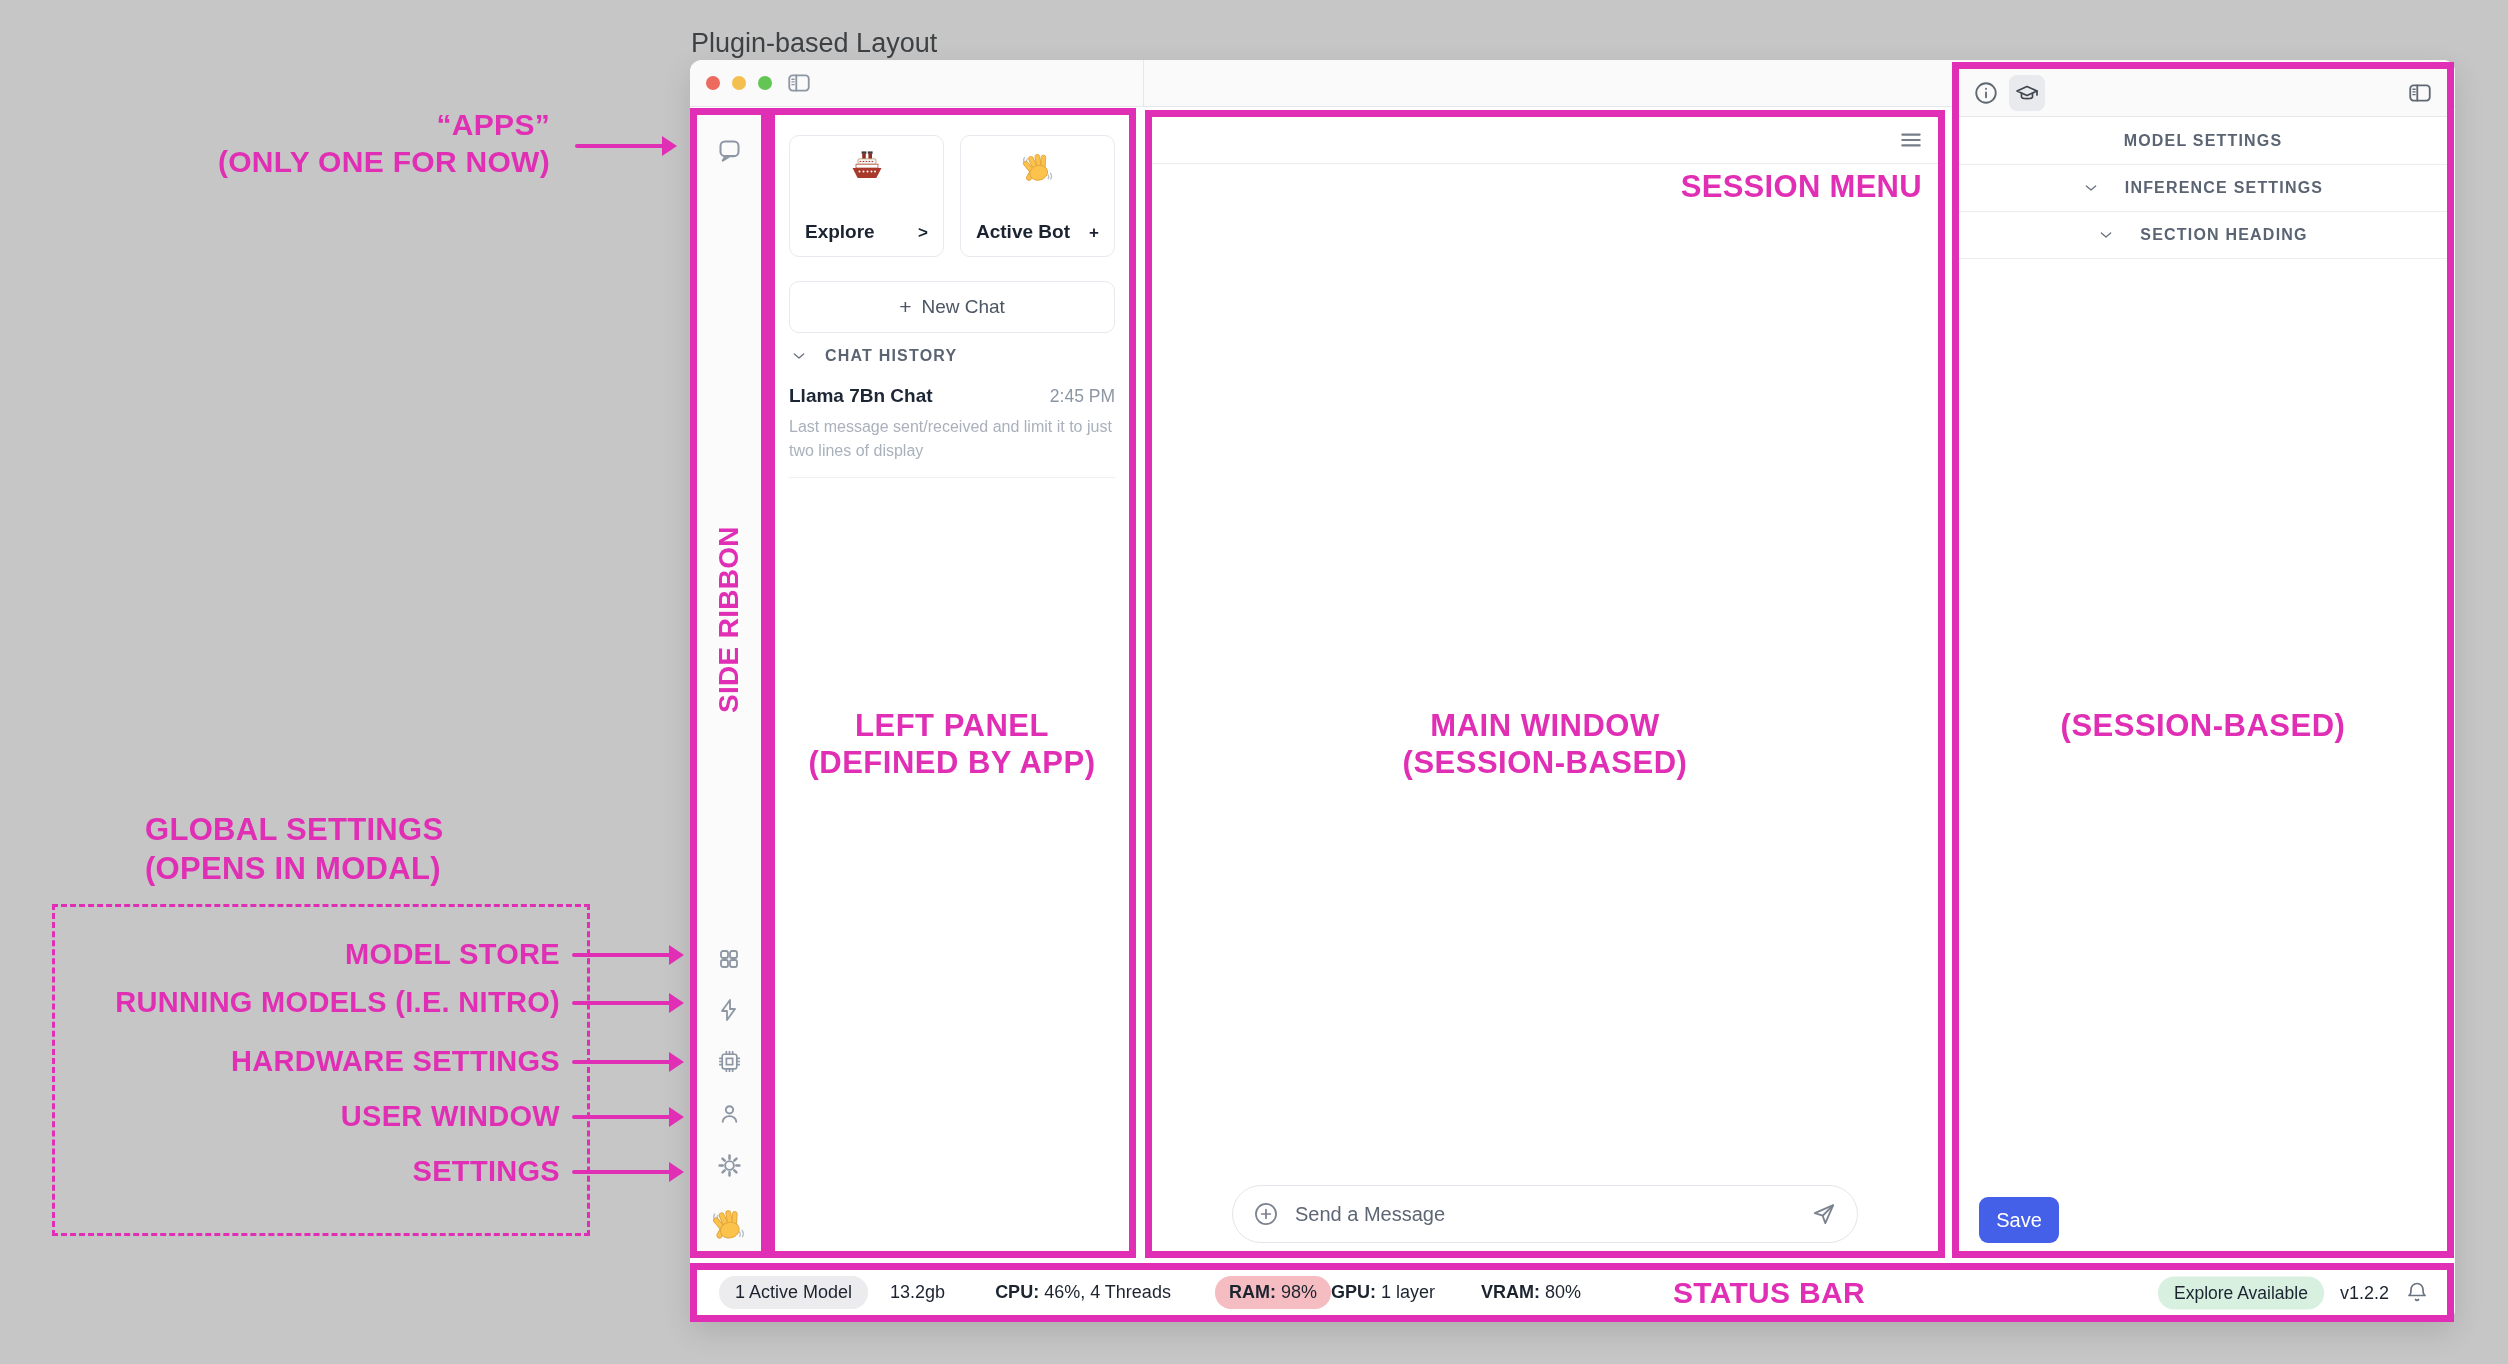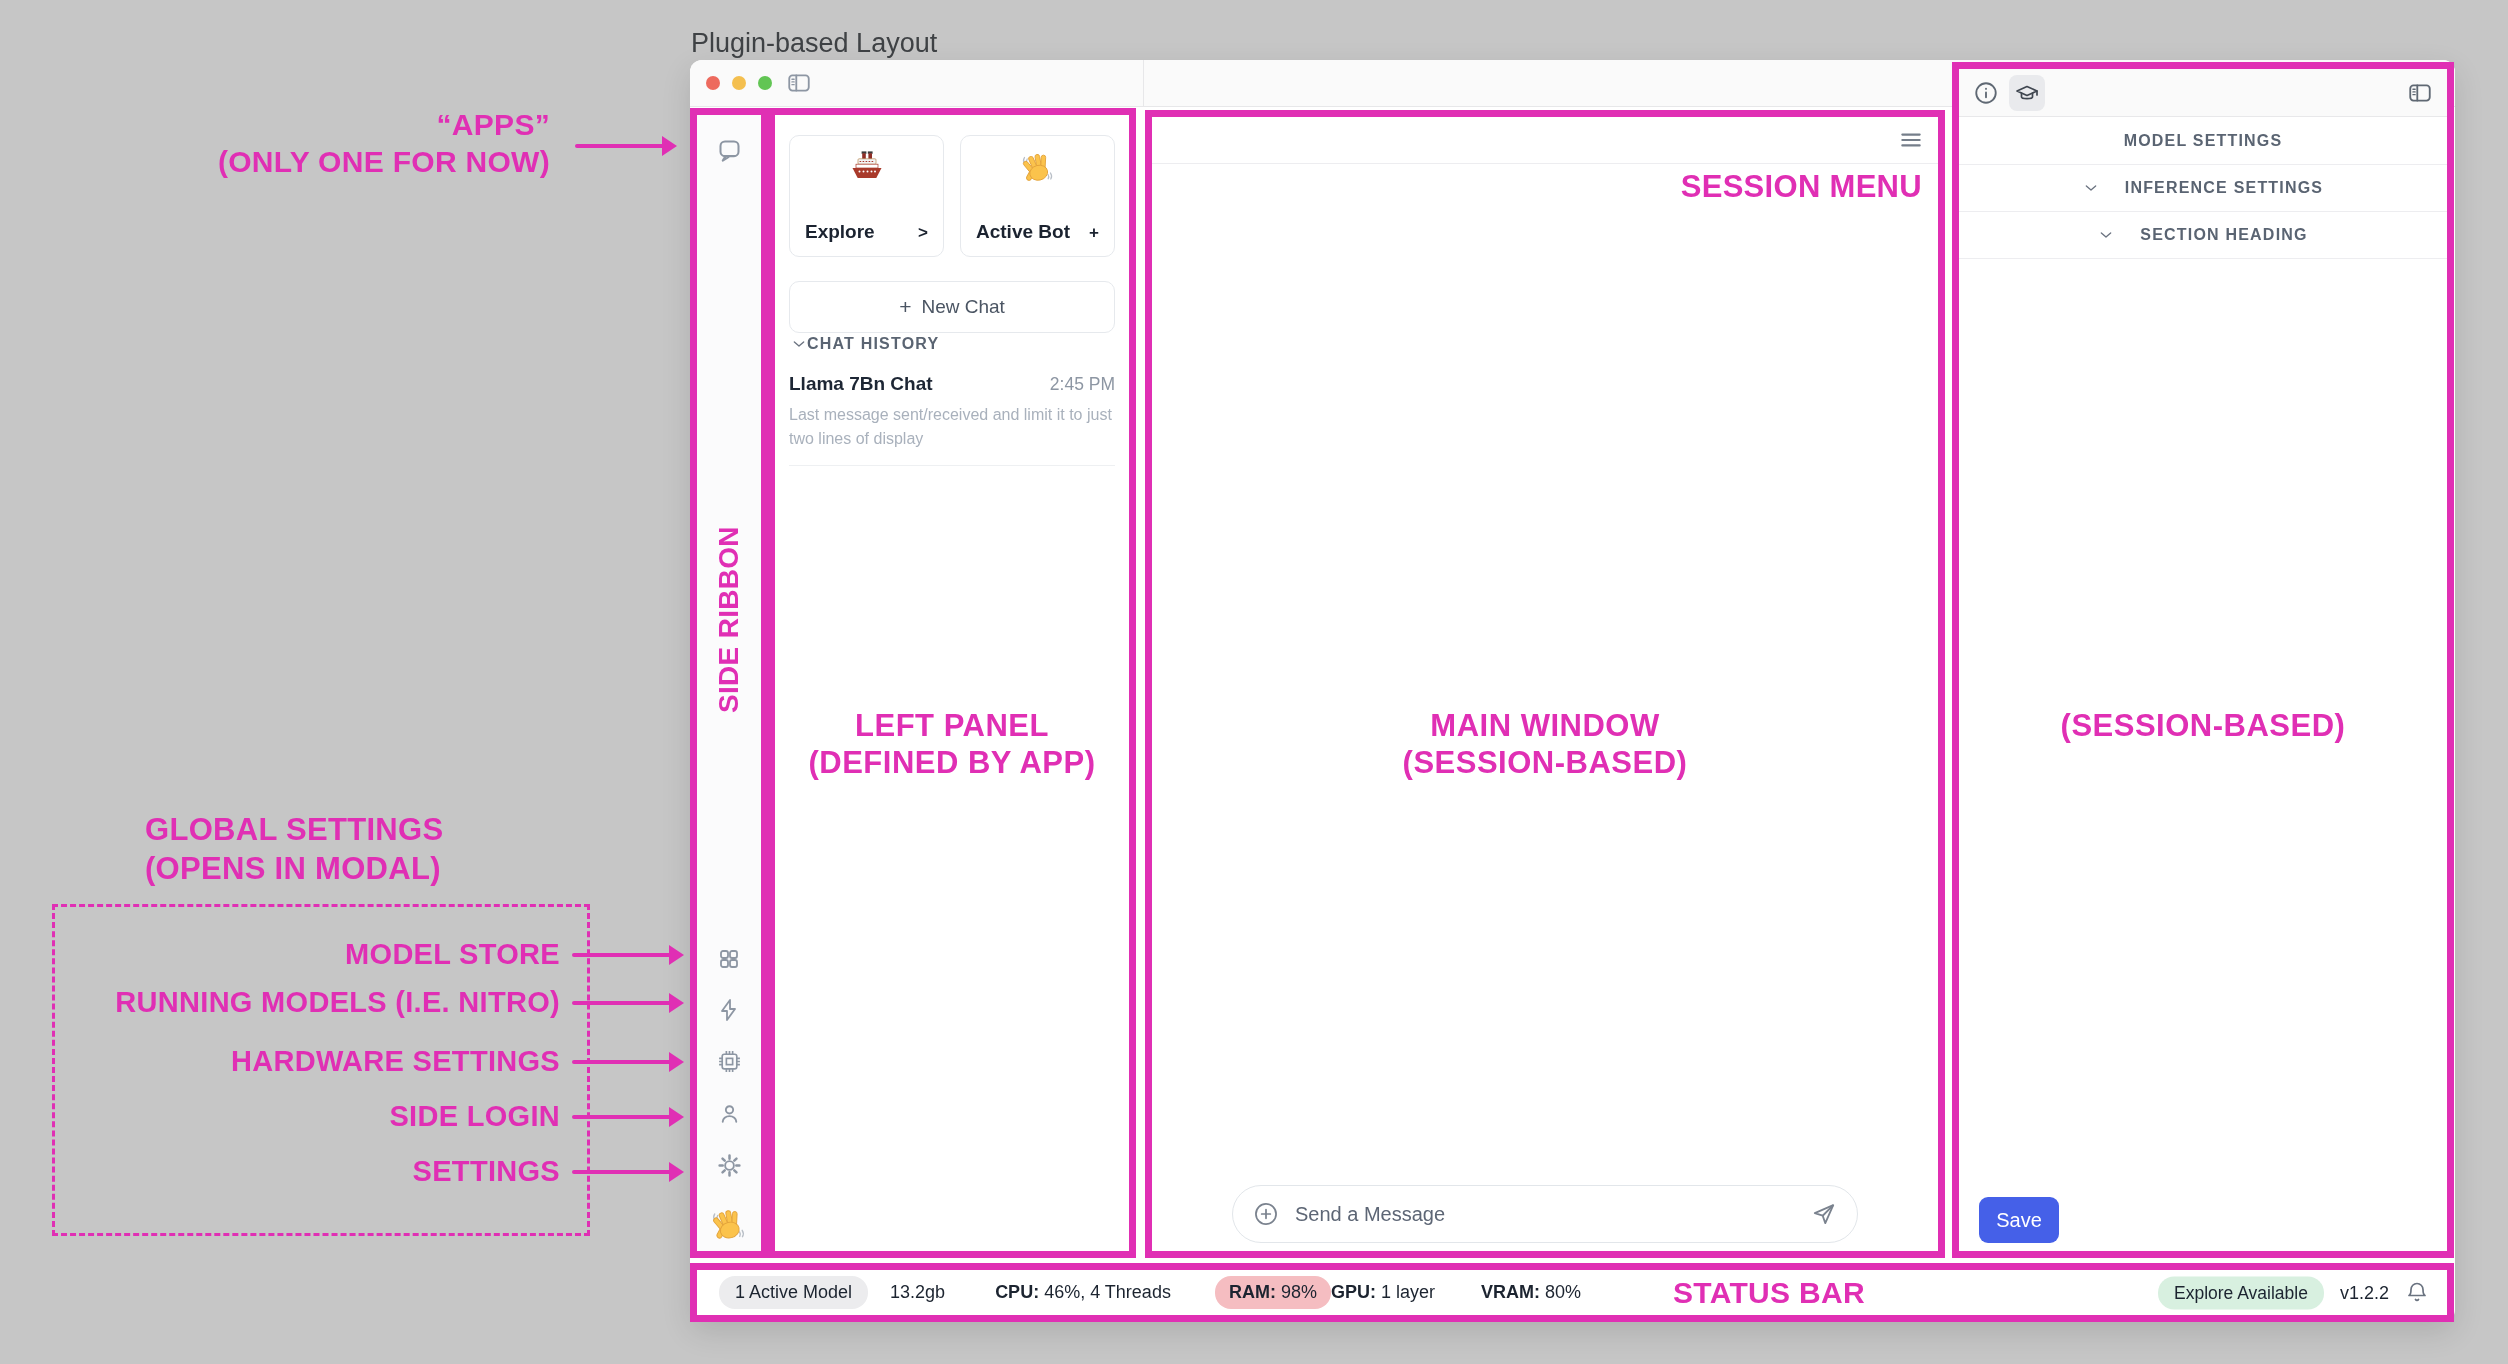--- a/index.html
+++ b/index.html
@@ -44,21 +44,21 @@
   .cards{display:flex;gap:16px;}
   .card{flex:1;height:122px;border:1.5px solid #e6e9ed;border-radius:10px;background:#fff;
         padding:13px 15px;box-sizing:border-box;display:flex;flex-direction:column;justify-content:space-between;}
   .card-foot{display:flex;justify-content:space-between;align-items:baseline;}
   .card-title{font-size:19px;font-weight:700;color:#1b2330;}
   .card-aff{font-size:17px;font-weight:600;color:#1b2330;}
   .new-chat{margin-top:24px;height:50px;border:1.5px solid #e6e9ed;border-radius:10px;background:#fff;
         display:flex;align-items:center;justify-content:center;gap:10px;
         font-size:19px;color:#4b5563;font-weight:500;}
   .plus-glyph{font-size:21px;color:#4b5563;font-weight:400;}
-  .ch-head{margin-top:2px;display:flex;align-items:center;padding-left:2px;}
+  .ch-head{margin-top:14px;display:flex;align-items:center;gap:18px;padding-left:2px;}
   .ch-head-label{font-size:16px;font-weight:700;letter-spacing:1.2px;color:#5a6472;}
   .ch-item{margin-top:20px;}
   .ch-row{display:flex;justify-content:space-between;align-items:baseline;}
   .ch-title{font-size:19px;font-weight:700;color:#1d2634;}
   .ch-time{font-size:17.5px;color:#8d96a3;}
   .ch-preview{margin-top:8px;font-size:16px;color:#a9b1bc;line-height:1.5;max-width:345px;}
   .ch-divider{margin-top:14px;height:1px;background:#eef0f2;}
 
   .panel-label{position:absolute;left:0;right:0;text-align:center;color:var(--magenta);
       font-size:31px;font-weight:800;line-height:37px;letter-spacing:.5px;}
@@ -485,21 +485,21 @@
     <div class="shaft"></div>
       <div class="head"></div>
   </div>
 
   <div class="modal-label anno" style="top:1045px">HARDWARE SETTINGS</div>
   <div class="h-arrow" style="left:572px;top:1052px;width:112px">
     <div class="shaft"></div>
       <div class="head"></div>
   </div>
 
-  <div class="modal-label anno" style="top:1100px">SIDE LOGIN</div>
+  <div class="modal-label anno" style="top:1100px">USER WINDOW</div>
   <div class="h-arrow" style="left:572px;top:1107px;width:112px">
     <div class="shaft"></div>
       <div class="head"></div>
   </div>
 
   <div class="modal-label anno" style="top:1155px">SETTINGS</div>
   <div class="h-arrow" style="left:572px;top:1162px;width:112px">
     <div class="shaft"></div>
       <div class="head"></div>
   </div>

